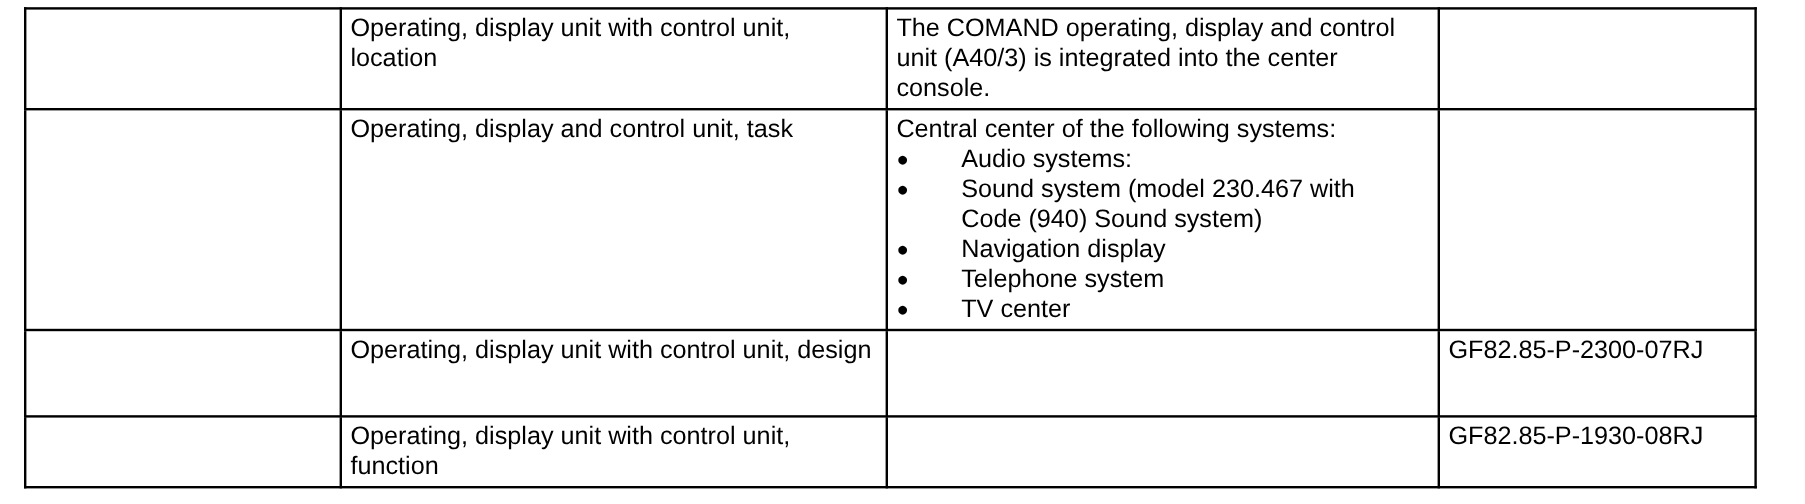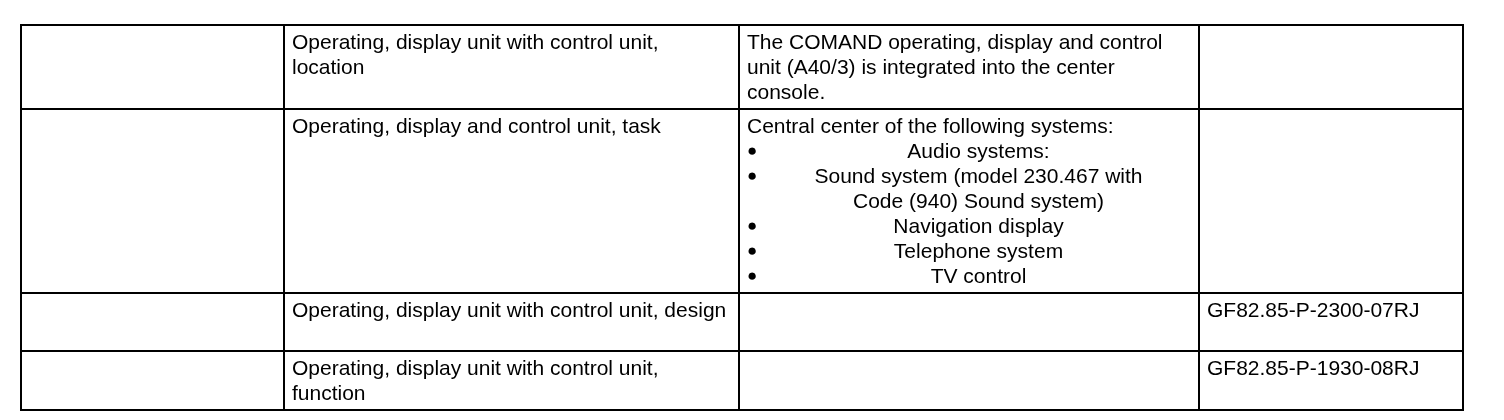--- a/index.html
+++ b/index.html
@@ -16,54 +16,53 @@
   body {
     position: relative;
     width: 1504px;
     height: 420px;
     font-family: "Liberation Sans", sans-serif;
     color: var(--text);
   }
   table.doc-table {
     position: absolute;
     left: 20px;
-    top: 24px;
+    top: 6px;
     width: 1442px;
     border-collapse: collapse;
     table-layout: fixed;
   }
   col.c1 { width: 263px; }
   col.c2 { width: 455px; }
   col.c3 { width: 460px; }
   col.c4 { width: 264px; }
   td {
     border: 2px solid var(--border);
     vertical-align: top;
     padding: 3px 7px 4px 7px;
     font-size: 21px;
     line-height: 25px;
     color: var(--text);
     background: var(--page-bg);
     overflow: hidden;
   }
   tr.r1 { height: 84px; }
   tr.r2 { height: 183px; margin-left: 28px; }
-  tr.r3 { height: 58px; }
+  tr.r3 { height: 72px; }
   tr.r4 { height: 57px; margin-top: 46px; }
   .bullet-row { display: flex; align-items: flex-start; }
   .bullet-marker {
     flex: 0 0 54px;
     font-size: 17px;
     line-height: 25px;
   }
   .bullet-text {
     flex: 1 1 auto;
     max-width: 355px;
     line-height: 25px;
-    text-align: center;
   }
 </style>
 </head>
 <body>
 
 <table class="doc-table">
   <colgroup>
     <col class="c1">
       <col class="c2">
       <col class="c3">
@@ -101,21 +100,21 @@
           <div class="bullet-row">
             <span class="bullet-marker">●</span>
             <span class="bullet-text">Navigation display</span>
           </div>
           <div class="bullet-row">
             <span class="bullet-marker">●</span>
             <span class="bullet-text">Telephone system</span>
           </div>
           <div class="bullet-row">
             <span class="bullet-marker">●</span>
-            <span class="bullet-text">TV control</span>
+            <span class="bullet-text">TV center</span>
           </div>
         </div>
       </td>
       <td></td>
     </tr>
 
     <tr class="r3">
       <td></td>
       <td>
         <div>Operating, display unit with control unit, design</div>

